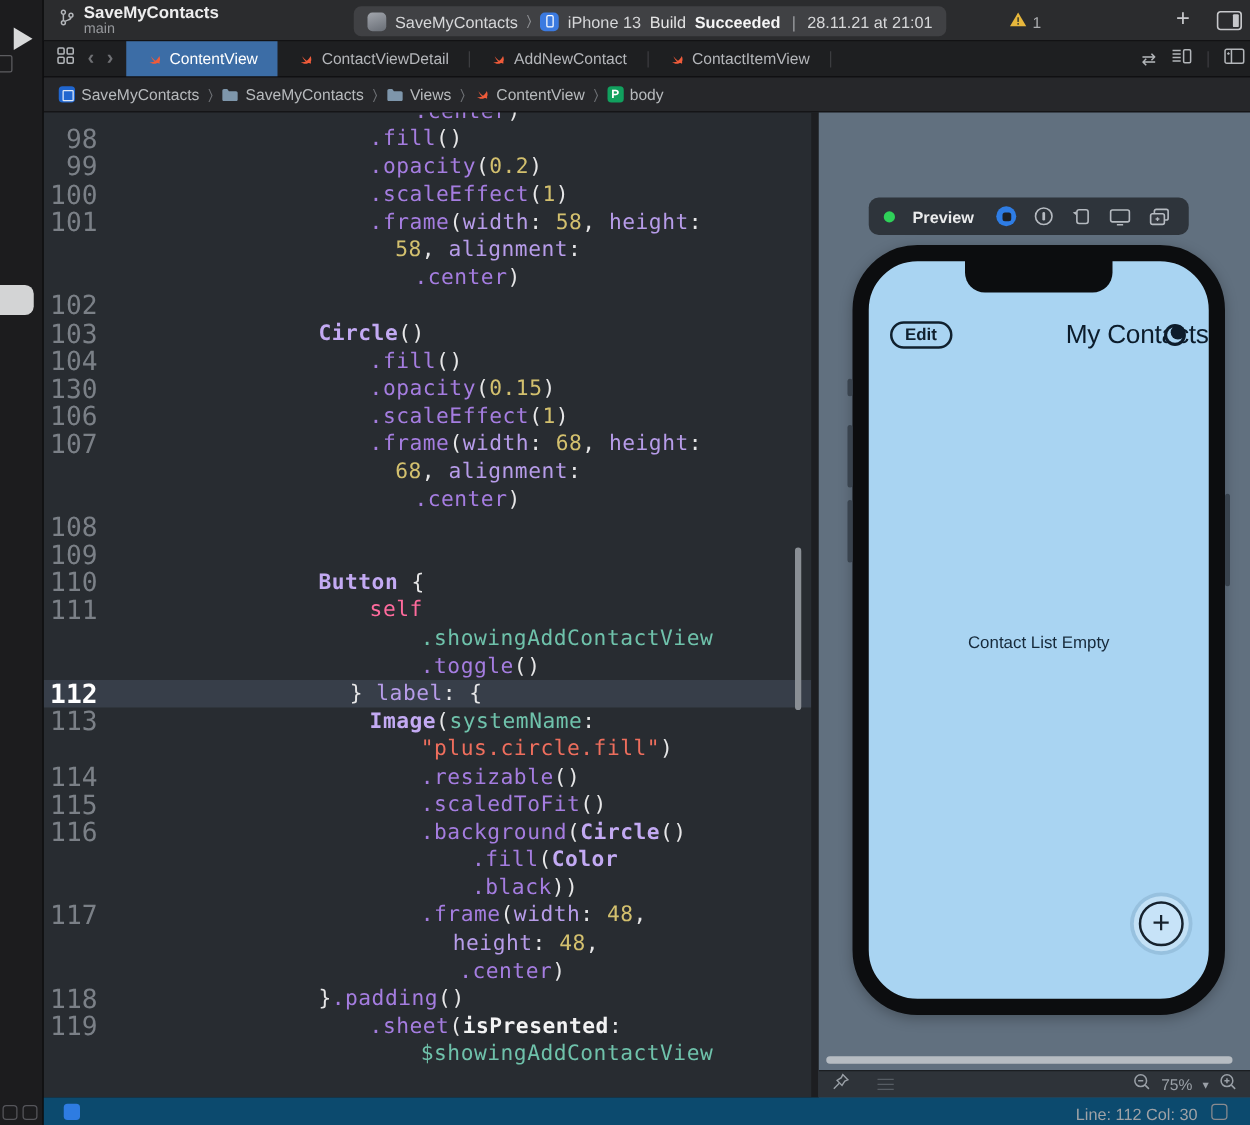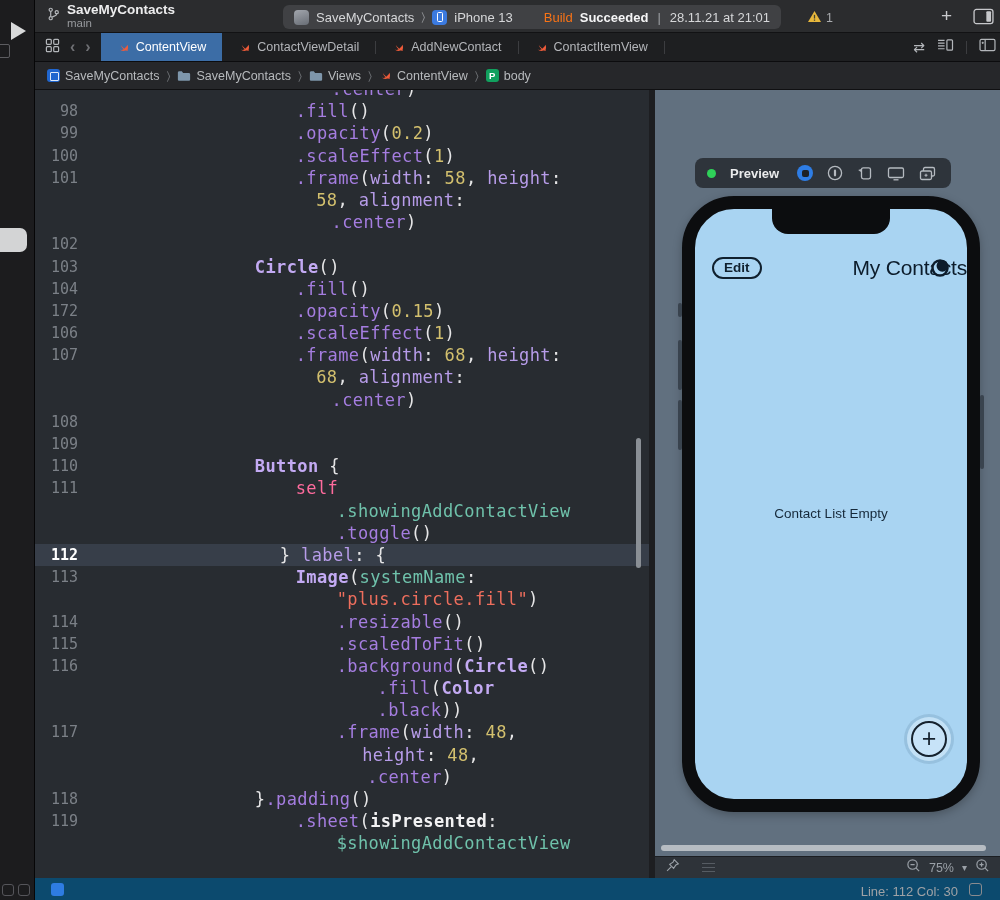--- a/index.html
+++ b/index.html
@@ -20,21 +20,21 @@
   .toolbar { position:absolute; left:35px; top:0; width:965px; height:33px; background:#2b2c2e; border-bottom:1px solid #121214; }
   .tb-left { position:absolute; left:12px; top:3px; display:flex; gap:7px; align-items:center; }
   .tb-proj { font-size:13.5px; font-weight:bold; color:#ededee; line-height:14px; }
   .tb-branch { font-size:11.5px; color:#97999d; line-height:12px; }
   .scheme { position:absolute; left:248px; top:5px; height:24px; background:#404144; border-radius:6px;
             display:flex; align-items:center; padding:0 11px; gap:7px; font-size:13px; color:#d6d7d9; white-space:nowrap; }
   .ic-app { width:15px; height:15px; border-radius:4px; background:linear-gradient(160deg,#a2a6ad,#686d75); display:inline-block; }
   .ic-device { width:15px; height:15px; border-radius:4px; background:#3b7ae0; display:inline-flex; align-items:center; justify-content:center; }
   .ic-device span { width:6px; height:10px; border:1.2px solid #fff; border-radius:1.5px; display:block; }
   .crumb-sep { color:#8d8f93; font-size:12px; }
-  .build-label { margin-left:24px; color:#f97316; }
+  .build-label { color:#e5e5e5; }
   .build-status { font-weight:bold; color:#f5f5f6; }
   .build-div { color:#9d9fa3; margin:0 2px; }
   .warn-wrap { position:absolute; left:772px; top:9px; display:flex; align-items:center; gap:4px; }
   .warn-count { font-size:12.5px; color:#aaacaf; }
   .tb-plus { position:absolute; right:48px; top:6px; font-size:19px; color:#c9cacd; line-height:19px; cursor:pointer; }
   .tb-panel { position:absolute; right:6px; top:8px; }
 
   
   .tabbar { position:absolute; left:35px; top:33px; width:965px; height:29px; background:#1e1f21; border-bottom:1px solid #0c0c0e;
             display:flex; align-items:stretch; }
@@ -54,21 +54,21 @@
   .ic-project { width:13px; height:13px; border-radius:3px; background:#2066cf; display:inline-block; position:relative; }
   .ic-project::after { content:""; position:absolute; left:3px; top:3px; width:7px; height:7px; border:1px solid rgba(255,255,255,.85); border-radius:1px; }
   .ic-p { width:13px; height:13px; border-radius:3px; background:#11a05e; color:#fff; font-size:9.5px; font-weight:bold;
           display:inline-flex; align-items:center; justify-content:center; }
 
   
   .editor { position:absolute; left:35px; top:90px; width:620px; height:788px; background:#282c31; overflow:hidden; border-right:6px solid #1d1e21; }
   .code { margin-top:-12px; font-family:"DejaVu Sans Mono",monospace; }
   .crow { display:flex; height:22.2px; }
   .crow.hl { background:#373e49;gap:25px; }
-  .ln { flex:0 0 56px; text-align:right; padding-right:13px; font-size:15px; line-height:22.2px; color:#7b8087; user-select:none; }
+  .ln { flex:0 0 56px; text-align:right; padding-right:13px; font-size:21px; line-height:22.2px; color:#7b8087; user-select:none; }
   .crow.hl .ln { color:#ffffff; font-weight:bold; }
   .cl { font-size:17px; line-height:22.2px; letter-spacing:0.4px; white-space:pre; color:var(--tok-pl,#e6e6e7); }
   .tok-m { color:var(--tok-m,#a57de0); }
   .tok-t { color:var(--tok-t,#c3aaf3); font-weight:600; }
   .tok-lbl { color:var(--tok-lbl,#b79ce9); }
   .tok-n { color:var(--tok-n,#d3c06e); }
   .tok-s { color:var(--tok-s,#ee6e5d); }
   .tok-k { color:var(--tok-k,#ff6b9d); }
   .tok-prop { color:var(--tok-prop,#6fc2ab); }
   .tok-pl { color:var(--tok-pl,#e6e6e7); }
@@ -305,21 +305,21 @@
       </div>
       <div class="crow">
         <span class="ln">103</span>
         <span class="cl" style="padding-left: 16ch;"><span class="tok-t">Circle</span><span class="tok-pl">()</span></span>
       </div>
       <div class="crow">
         <span class="ln">104</span>
         <span class="cl" style="padding-left: 20ch;"><span class="tok-m">.fill</span><span class="tok-pl">()</span></span>
       </div>
       <div class="crow">
-        <span class="ln">172</span>
+        <span class="ln">130</span>
         <span class="cl" style="padding-left: 20ch;"><span class="tok-m">.opacity</span><span class="tok-pl">(</span><span class="tok-n">0.15</span><span class="tok-pl">)</span></span>
       </div>
       <div class="crow">
         <span class="ln">106</span>
         <span class="cl" style="padding-left: 20ch;"><span class="tok-m">.scaleEffect</span><span class="tok-pl">(</span><span class="tok-n">1</span><span class="tok-pl">)</span></span>
       </div>
       <div class="crow">
         <span class="ln">107</span>
         <span class="cl" style="padding-left: 20ch;"><span class="tok-m">.frame</span><span class="tok-pl">(</span><span class="tok-lbl">width</span><span class="tok-pl">: </span><span class="tok-n">68</span><span class="tok-pl">, </span><span class="tok-lbl">height</span><span class="tok-pl">:</span></span>
       </div>

